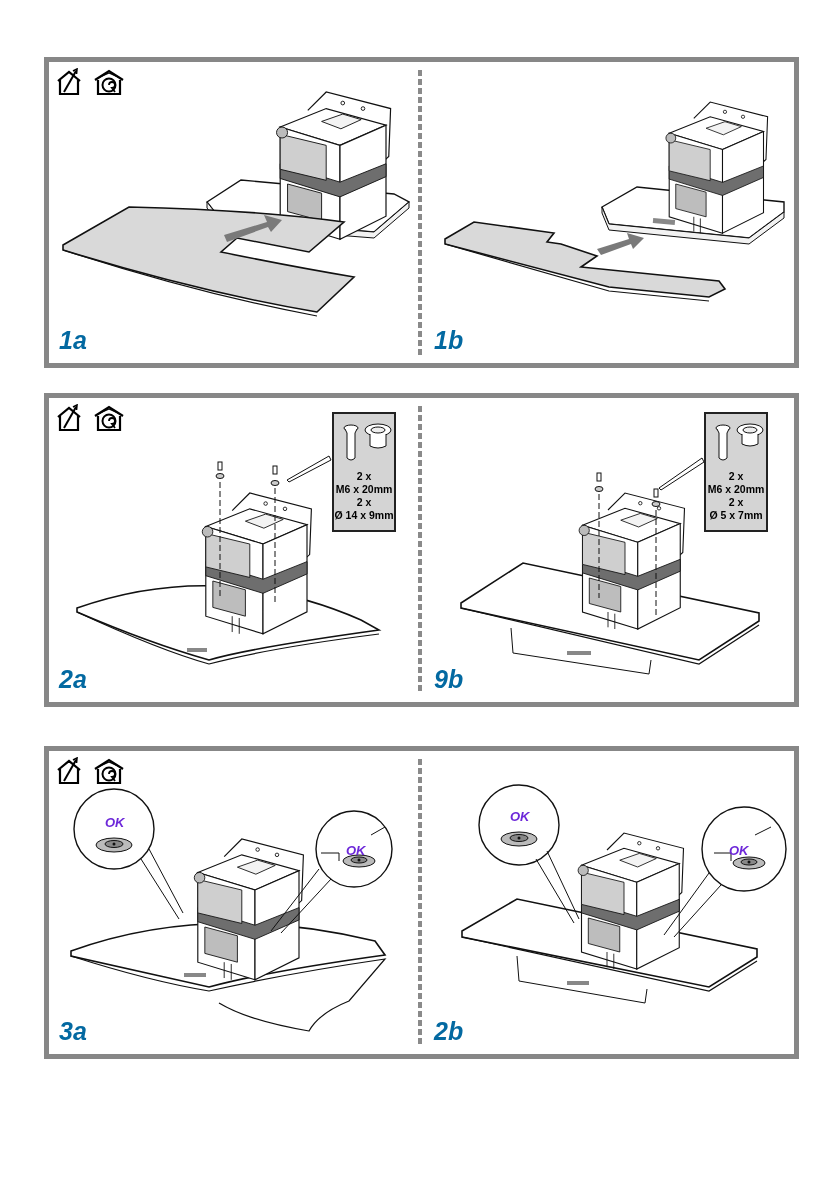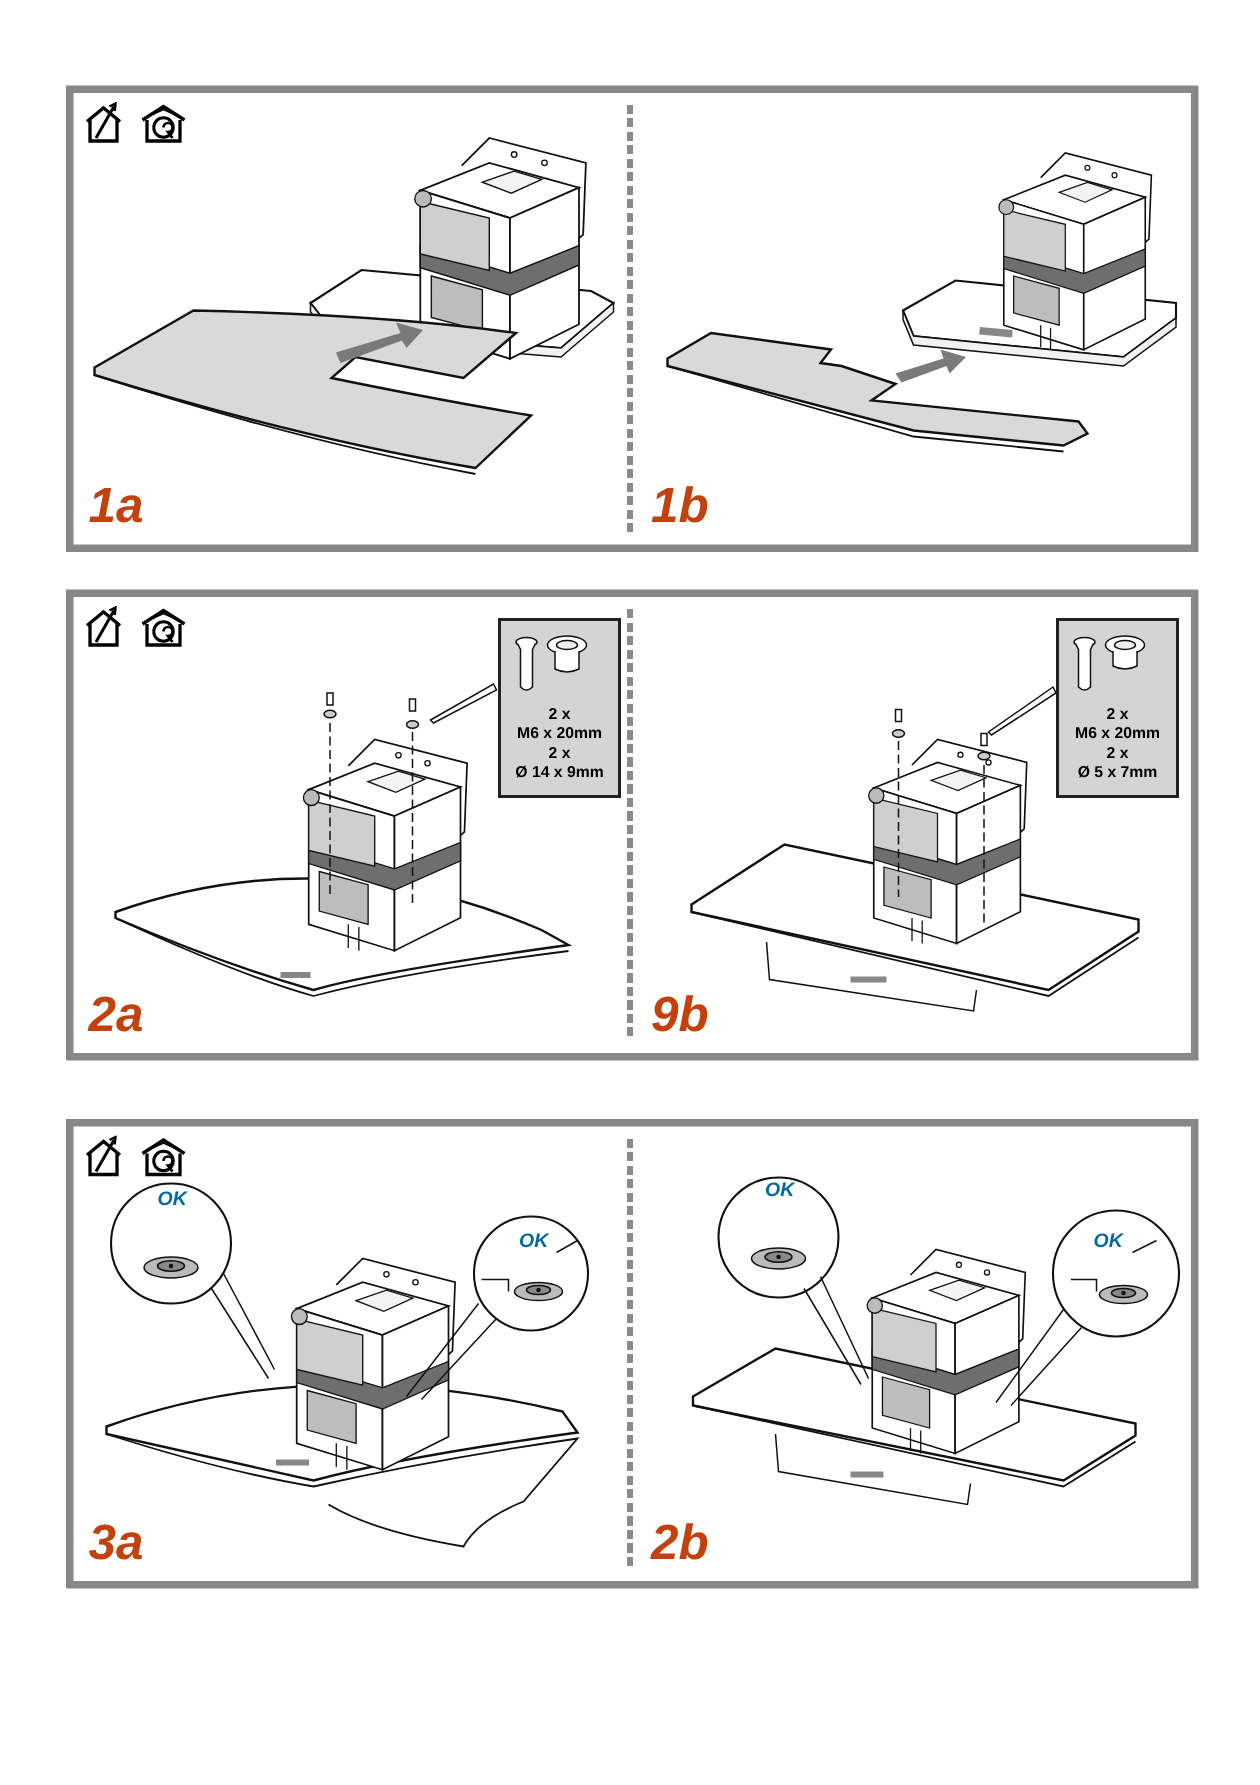--- a/index.html
+++ b/index.html
@@ -3,30 +3,30 @@
 <meta charset="utf-8">
 <style>
   html,body{margin:0;padding:0;background:#fff;}
   body{width:840px;height:1190px;position:relative;overflow:hidden;font-family:"Liberation Sans",sans-serif;}
   .panel{position:absolute;left:44px;width:745px;border:5px solid #878787;background:#fff;box-sizing:content-box;}
   .p1{top:57px;height:301px;}
   .p2{top:393px;height:304px;}
   .p3{top:746px;height:303px;}
   .divider{position:absolute;left:369px;top:8px;bottom:8px;width:4px;
     background:repeating-linear-gradient(to bottom,#8a8a8a 0 6px,transparent 6px 9px);}
-  .step-label{position:absolute;font-weight:bold;font-style:italic;font-size:33px;color:#c2410c;line-height:1;}
+  .step-label{position:absolute;font-weight:bold;font-style:italic;font-size:25px;color:#0369a1;line-height:1;}
   .lbl-a{left:10px;bottom:10px;}
   .lbl-b{left:385px;bottom:10px;font-style:italic;}
   .icons{position:absolute;left:6px;top:6px;display:flex;gap:4px;}
   .icons svg{width:34px;height:28px;}
   .ill{position:absolute;}
-  .callout{position:absolute;width:82px;height:120px;border:2px solid #222;background:#d4d4d4;box-sizing:border-box;text-align:center;}
+  .callout{position:absolute;width:64px;height:120px;border:2px solid #222;background:#d4d4d4;box-sizing:border-box;text-align:center;}
   .callout .txt{position:absolute;left:0;right:0;top:56px;font-weight:bold;font-size:10.5px;line-height:13px;color:#000;}
   .callout .txt div{white-space:nowrap;}
-  .ok{position:absolute;font-style:italic;font-weight:bold;font-size:13px;color:#0369a1;}
+  .ok{position:absolute;font-style:italic;font-weight:bold;font-size:13px;color:#6d28d9;margin-top:24px;}
 </style>
 </head>
 <body>
 
 <svg width="0" height="0" style="position:absolute">
   <defs>
     <g id="hood">
 
       <path d="M40 20 L60 0 L130 18 L128 70 L108 88" fill="#fff" stroke="#111" stroke-width="1.3"></path>
       <circle cx="78" cy="12" r="2" fill="none" stroke="#111"></circle>

